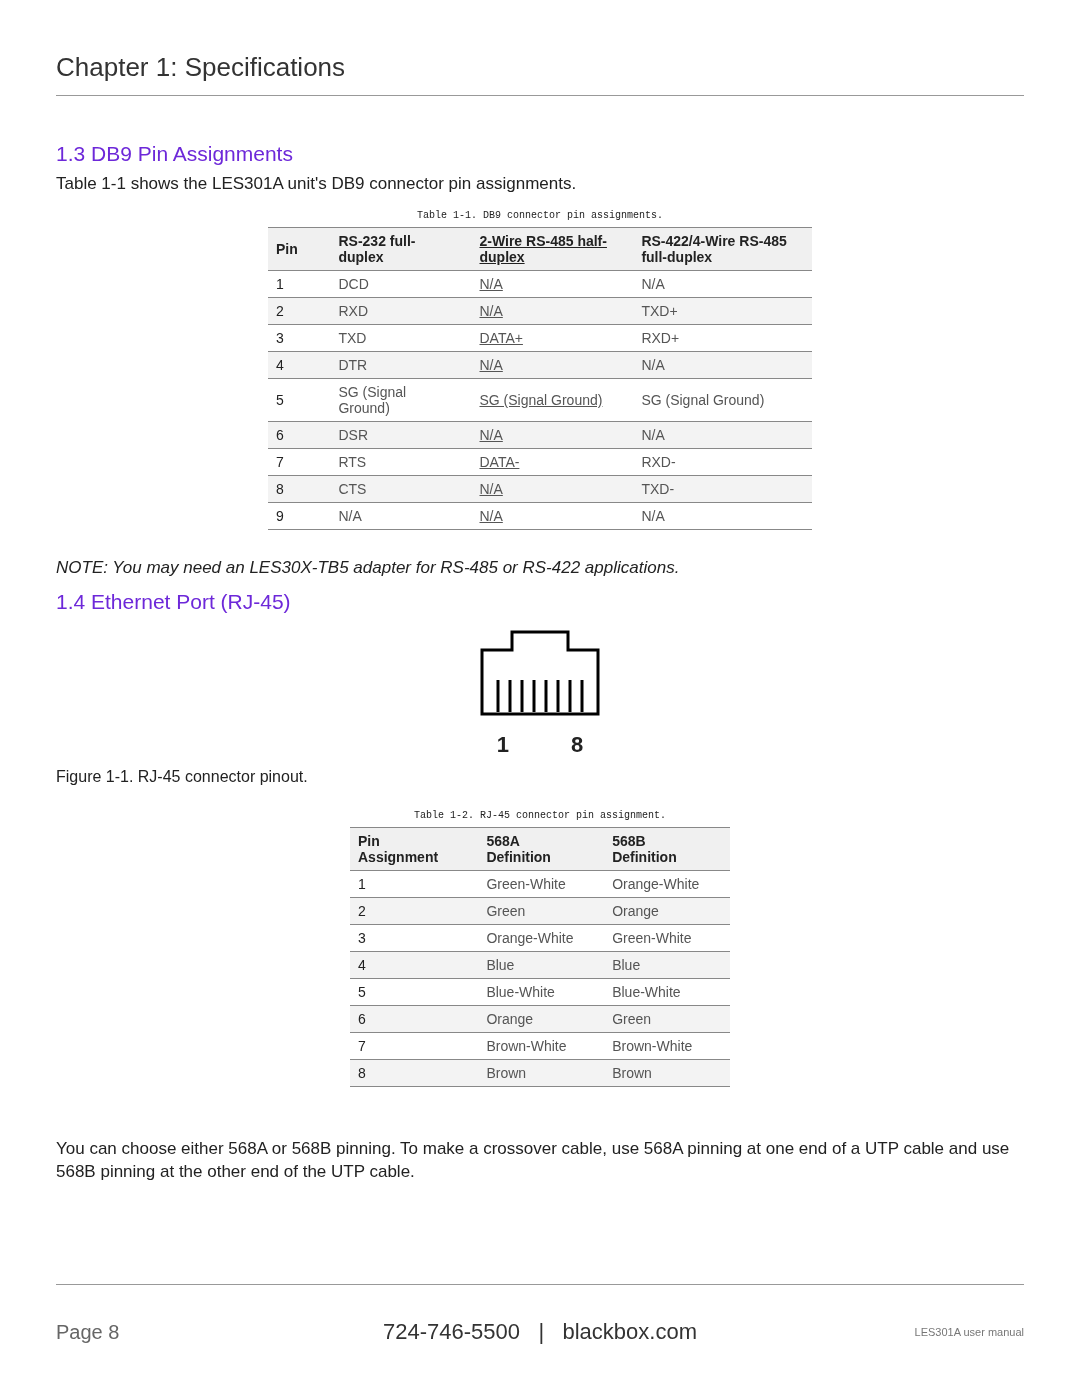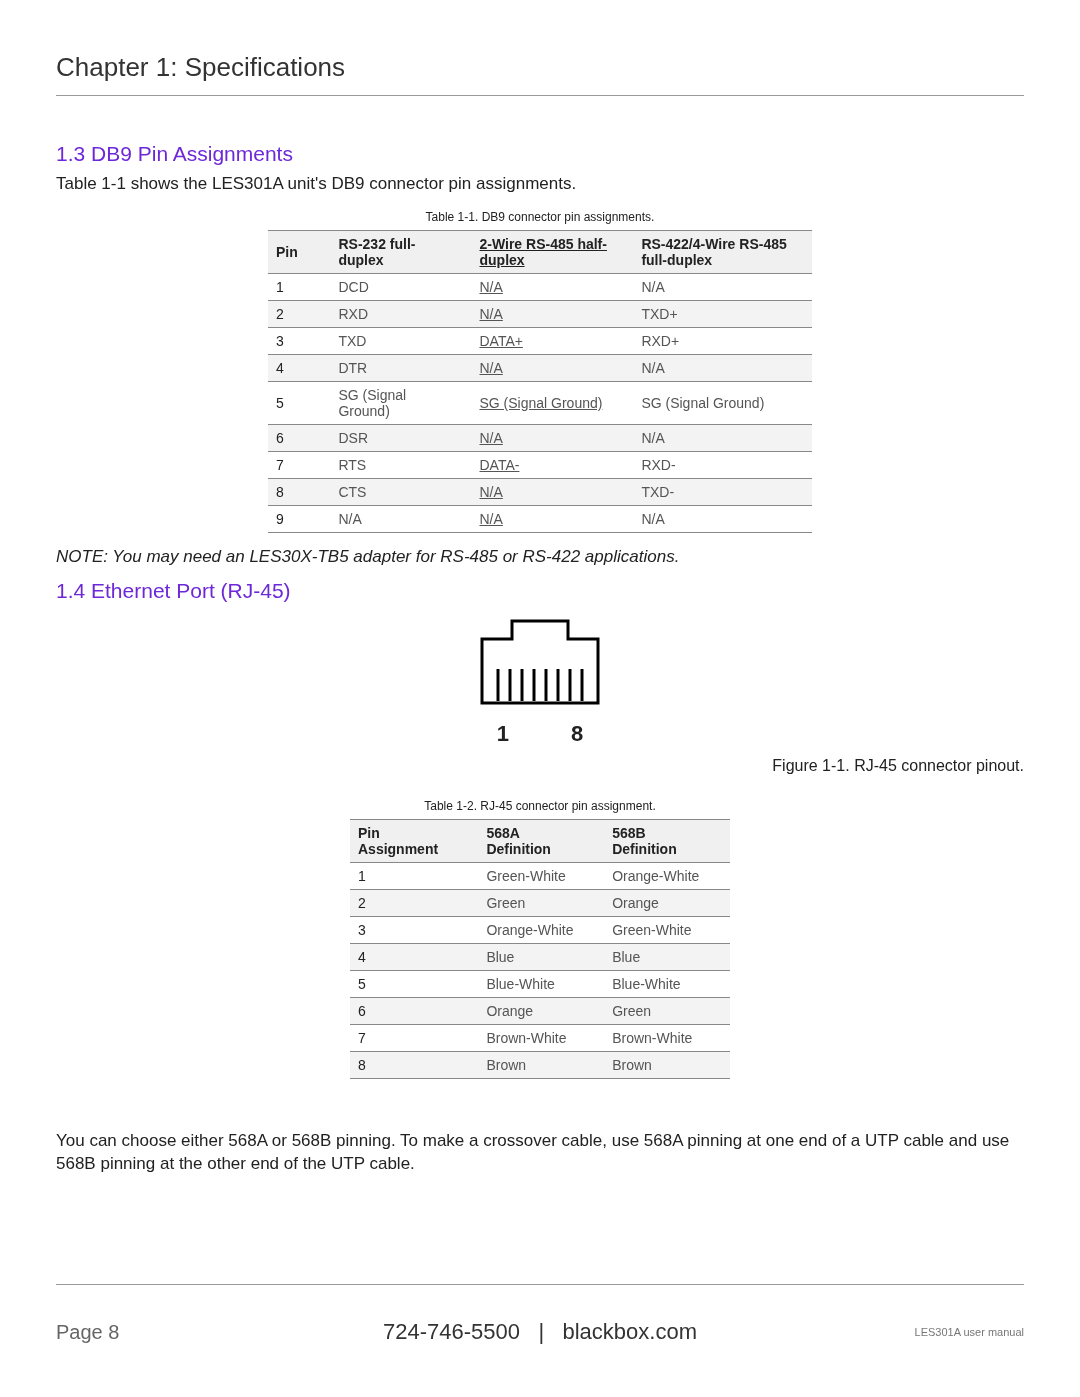--- a/index.html
+++ b/index.html
@@ -36,22 +36,23 @@
     font-size: 17px;
     line-height: 1.4;
     color: #222;
     margin: 0 0 10px 0;
   }
   .note {
     font-style: italic;
   }
   .table-caption {
     text-align: center;
-    font-size: 12px;
+    font-size: 10px;
     margin: 14px 0 6px 0;
+    font-family: Liberation Mono, monospace;
   }
   table.data {
     border-collapse: collapse;
     font-size: 14px;
     margin: 0 auto;
   }
   table.data th {
     font-weight: 600;
     text-align: left;
     background: #f0f0f0;
@@ -81,21 +82,21 @@
   .table2 th:nth-child(1), .table2 td:nth-child(1) { width: 120px; }
   .table2 th:nth-child(2), .table2 td:nth-child(2) { width: 130px; }
   .table2 th:nth-child(3), .table2 td:nth-child(3) { width: 130px; }
 
   .figure-wrap {
     text-align: center;
     margin-top: 8px;
   }
   .rj45-svg { display: inline-block; }
   .fig-caption {
-    text-align: right;
+    text-align: left;
     font-size: 16px;
     margin: 10px 0 24px 0;
   }
   .pin-numbers {
     font-size: 22px;
     font-weight: 700;
     margin-top: 6px;
   }
   .pin-numbers span { display: inline-block; }
   .footer {
@@ -199,21 +200,21 @@
         </tr>
         <tr>
           <td>9</td>
           <td>N/A</td>
           <td>N/A</td>
           <td>N/A</td>
         </tr>
       </tbody>
   </table>
 
-  <p class="body-text note" style="margin-top:12px;">NOTE: You may need an LES30X-TB5 adapter for RS-485 or RS-422 applications.</p>
+  <p class="body-text note" style="margin-top:26px;">NOTE: You may need an LES30X-TB5 adapter for RS-485 or RS-422 applications.</p>
 
   <div class="section-title" style="margin-top:6px;">1.4 Ethernet Port (RJ-45)</div>
 
   <div class="figure-wrap">
     <svg class="rj45-svg" width="140" height="100" viewBox="0 0 140 100">
       <g stroke="#000" stroke-width="3" fill="none">
         <path d="M12 28 L12 92 L128 92 L128 28 L98 28 L98 10 L42 10 L42 28 Z"></path>
         <g stroke-width="3">
           <line x1="28" y1="58" x2="28" y2="90"></line>
           <line x1="40" y1="58" x2="40" y2="90"></line>

